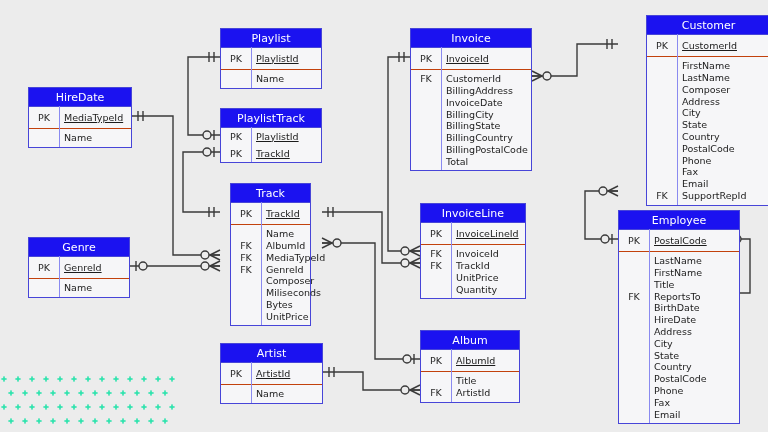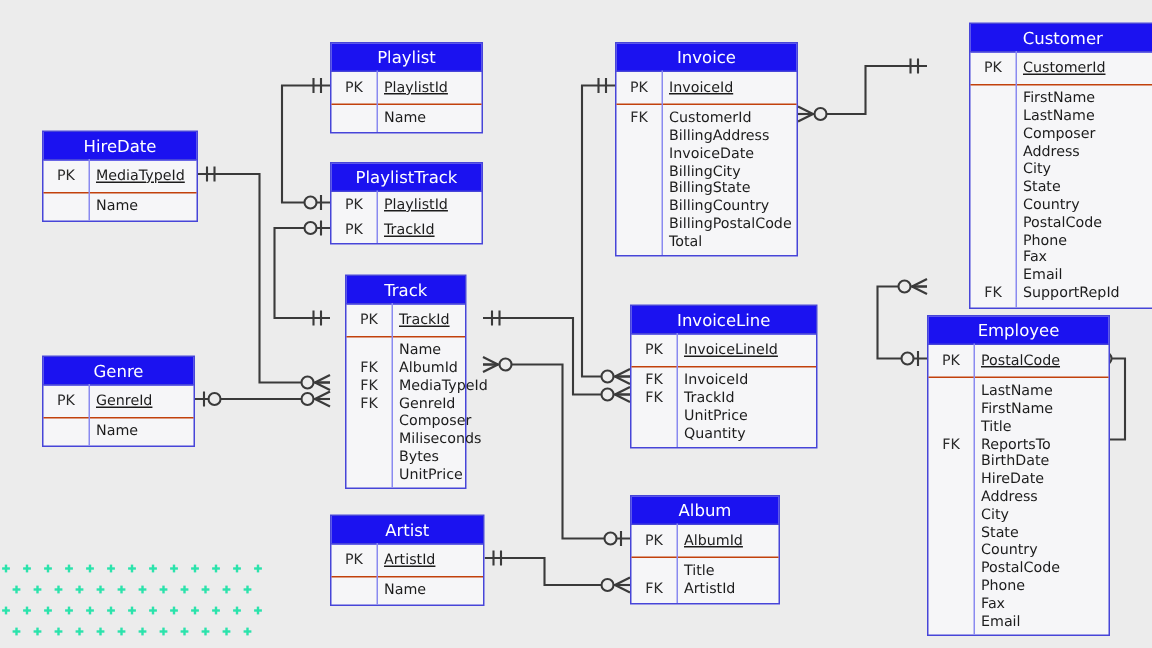--- a/index.html
+++ b/index.html
@@ -396,21 +396,21 @@
             <span class="e-key"></span>
             <span class="e-field">BillingPostalCode</span>
           </div>
           <div class="e-row">
             <span class="e-key"></span>
             <span class="e-field">Total</span>
           </div>
         </div>
         <div class="keyline"></div>
       </div>
-      <div class="entity" style="left: 420px; top: 203px; width: 125px;">
+      <div class="entity" style="left: 420px; top: 203px; width: 106px;">
         <div class="e-header">InvoiceLine</div>
         <div class="e-group pkgrp">
           <div class="e-row">
             <span class="e-key">PK</span>
             <span class="e-field pk">InvoiceLineId</span>
           </div>
         </div>
         <div class="e-group body">
           <div class="e-row">
             <span class="e-key">FK</span>

